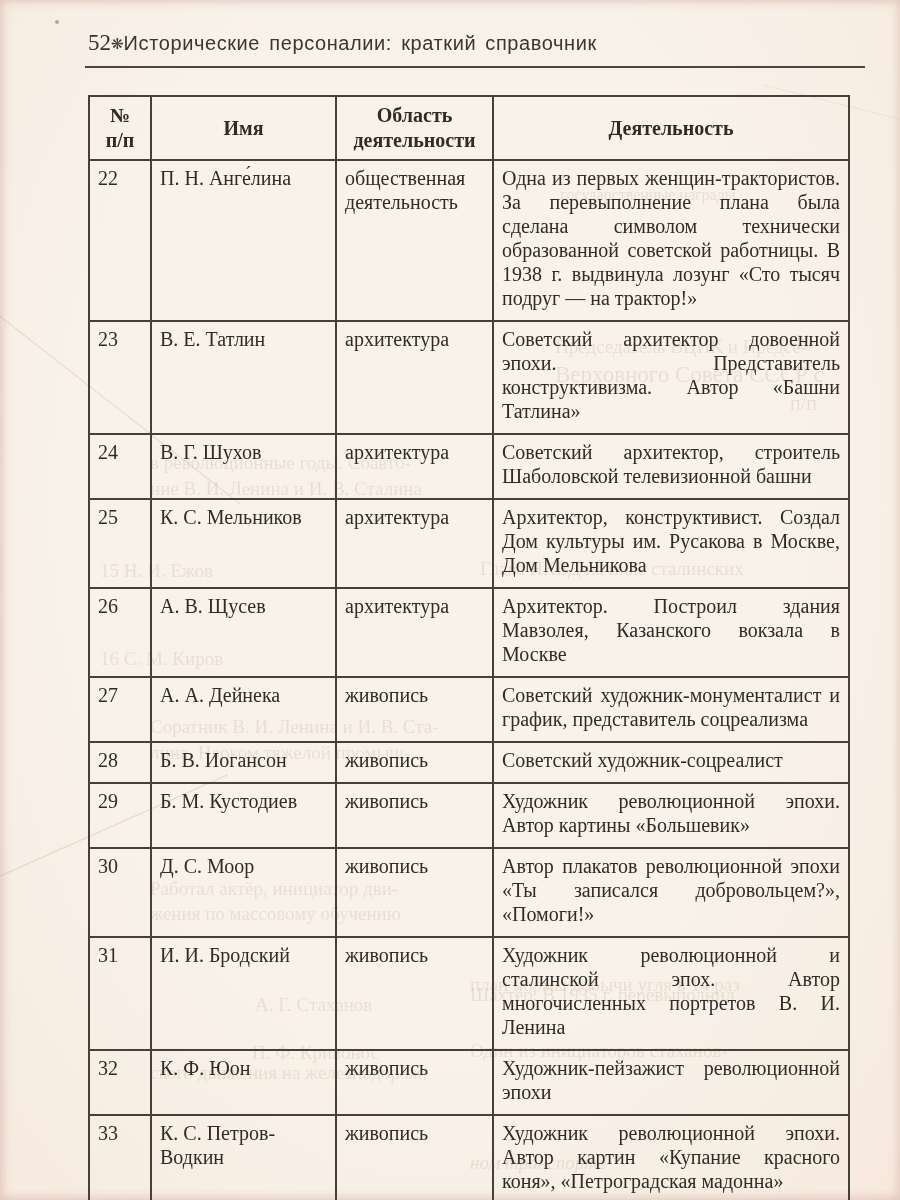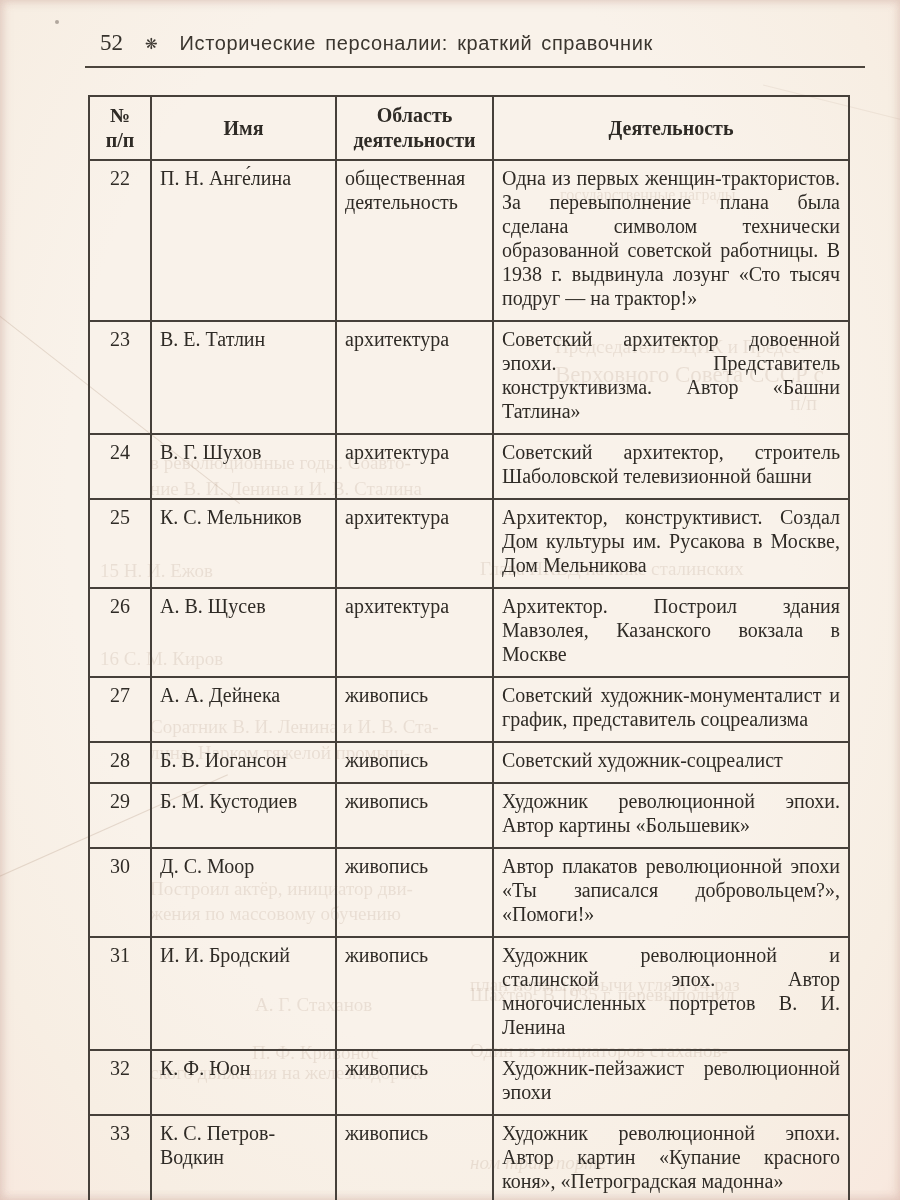--- a/index.html
+++ b/index.html
@@ -11,22 +11,22 @@
   .page{
     position:relative;width:900px;height:1200px;overflow:hidden;
     background:
       radial-gradient(ellipse at 48% 42%, #f9f2ea 55%, #f7eee3 80%, #f8e9df 97%, #f6e3d9 100%);
     box-shadow:inset 4px 0 10px rgba(205,170,160,.28), inset 0 3px 8px rgba(215,180,170,.22),
                inset -3px 0 9px rgba(215,180,170,.22), inset 0 -3px 8px rgba(210,175,165,.2);
     color:#2e2a25;
   }
   
   .running-head{
-    position:absolute;left:100px;top:30px;width:770px;
-    display:flex;align-items:baseline;gap:22px;z-index:2;
+    position:absolute;left:88px;top:30px;width:770px;
+    display:flex;align-items:baseline;gap:0;z-index:2;
   }
   .page-num{font-family:"Liberation Serif",serif;font-size:23px;color:#36322c;}
   .flower{font-size:15px;color:#3c3731;position:relative;top:-1px;}
   .head-title{
     font-family:"Liberation Sans","DejaVu Sans",sans-serif;
     font-size:20px;letter-spacing:.6px;color:#3b362f;word-spacing:3px;
   }
   .head-rule{
     position:absolute;left:85px;top:66px;width:780px;height:2px;
     background:#4c453d;z-index:2;
@@ -42,21 +42,21 @@
   table.ref col.c3{width:157px;}
   table.ref col.c4{width:356px;}
   table.ref th, table.ref td{
     border:2px solid #46403a;vertical-align:top;background:transparent;
     padding:5px 8px 7px 8px;
   }
   table.ref th{
     font-weight:bold;text-align:center;vertical-align:middle;
     white-space:pre-line;font-size:20px;line-height:1.25;padding:6px 4px;
   }
-  td.c-num{text-align:center;padding-top:6px;}
+  td.c-num{text-align:left;padding-top:6px;}
   td.c-name{padding-left:13px;padding-right:6px;}
   td.c-field{padding-left:13px;padding-right:4px;}
   td.c-act{
     padding-left:12px;padding-right:9px;
     text-align:justify;text-justify:inter-word;
   }
   tr.tall td{padding-bottom:10px;}
   
   .ghost-layer{position:absolute;inset:0;z-index:1;pointer-events:none;}
   .ghost{
@@ -82,21 +82,21 @@
       <div class="ghost" style="left: 560px; top: 186px; font-size: 16px;">государственные награды</div>
       <div class="ghost" style="left: 555px; top: 336px; font-size: 19px;">Председатель ВЦИК и Предсе-</div>
       <div class="ghost" style="left: 555px; top: 362px; font-size: 23px;">Верховного Совета СССР с</div>
       <div class="ghost" style="left: 150px; top: 452px; font-size: 19px;">в революционные годы. Соавто-</div>
       <div class="ghost" style="left: 150px; top: 478px; font-size: 19px;">ние В. И. Ленина и И. В. Сталина</div>
       <div class="ghost" style="left: 480px; top: 558px; font-size: 19px;">Глава НКВД на пике сталинских</div>
       <div class="ghost" style="left: 100px; top: 560px; font-size: 19px;">15  Н. И. Ежов</div>
       <div class="ghost" style="left: 100px; top: 648px; font-size: 19px;">16  С. М. Киров</div>
       <div class="ghost" style="left: 150px; top: 716px; font-size: 19px;">Соратник В. И. Ленина и И. В. Ста-</div>
       <div class="ghost" style="left: 150px; top: 742px; font-size: 19px;">лина. Нарком тяжелой промыш-</div>
-      <div class="ghost" style="left: 150px; top: 878px; font-size: 19px;">Построил актёр, инициатор дви-</div>
+      <div class="ghost" style="left: 150px; top: 878px; font-size: 19px;">Работал актёр, инициатор дви-</div>
       <div class="ghost" style="left: 150px; top: 903px; font-size: 19px;">жения по массовому обучению</div>
       <div class="ghost" style="left: 255px; top: 986px; font-size: 19px; margin-top: 8px;">А. Г. Стаханов</div>
       <div class="ghost" style="left: 470px; top: 984px; font-size: 19px;">Шахтёр. В 1935 г. перевыполнил</div>
       <div class="ghost" style="left: 470px; top: 974px; font-size: 19px;">план нормы добычи угля в 14 раз</div>
       <div class="ghost" style="left: 252px; top: 1042px; font-size: 19px;">П. Ф. Кривонос</div>
       <div class="ghost" style="left: 150px; top: 1062px; font-size: 19px;">ского движения на железнодорож-</div>
       <div class="ghost" style="left: 470px; top: 1040px; font-size: 19px;">Один из инициаторов стаханов-</div>
       <div class="ghost" style="left: 470px; top: 1152px; font-size: 19px; font-style: italic;">ном транспорте</div>
       <div class="ghost" style="left: 796px; top: 330px; font-size: 20px;">№</div>
       <div class="ghost" style="left: 790px; top: 392px; font-size: 20px;">п/п</div>

